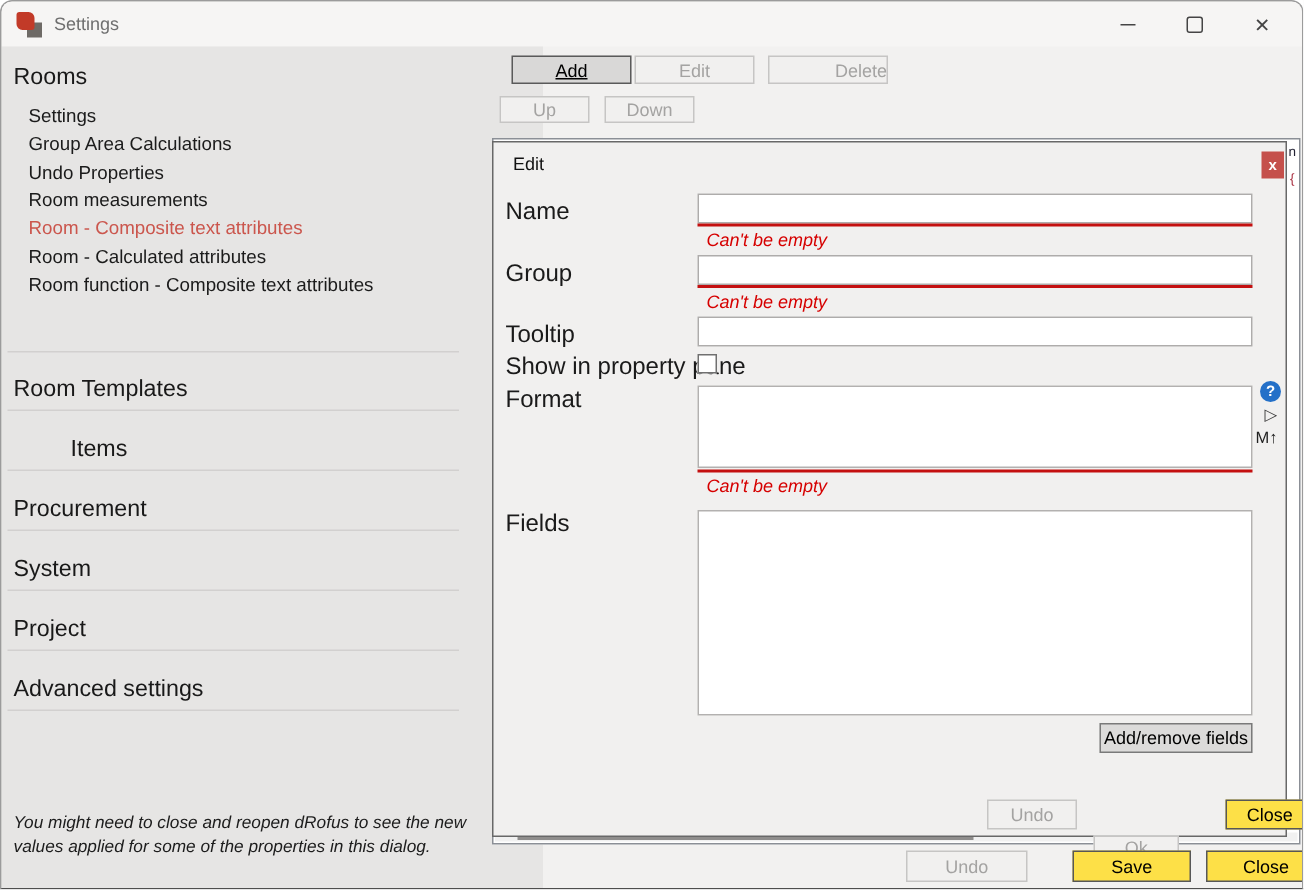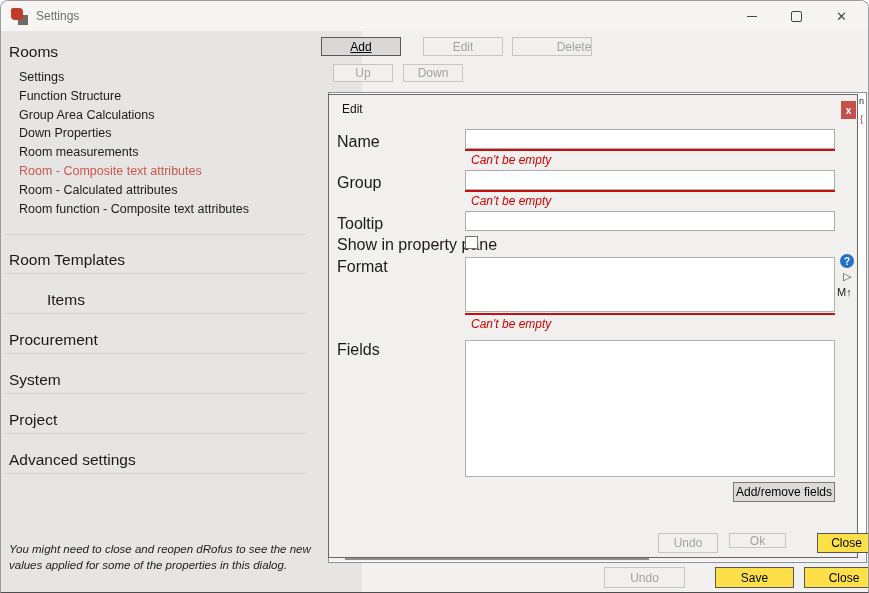--- a/index.html
+++ b/index.html
@@ -85,23 +85,22 @@
       <div class="win-btn">
           <span class="close-glyph">✕</span>
         </div>
     </div>
   </div>
 
   <div class="sidebar">
     <div class="side-header" style="top:12px;">Rooms</div>
     <div class="rooms-list">
       <div>Settings</div>
-      <div>Function Structure</div>
       <div>Group Area Calculations</div>
-      <div>Down Properties</div>
+      <div>Undo Properties</div>
       <div>Room measurements</div>
       <div class="selected">Room - Composite text attributes</div>
       <div>Room - Calculated attributes</div>
       <div>Room function - Composite text attributes</div>
     </div>
     <div class="divider" style="top:203px;"></div>
 
     <div class="side-header" style="top:220px;">Room Templates</div>
     <div class="divider" style="top:242px;"></div>
 
@@ -116,21 +115,21 @@
 
     <div class="side-header" style="top:380px;">Project</div>
     <div class="divider" style="top:402px;"></div>
 
     <div class="side-header" style="top:420px;">Advanced settings</div>
     <div class="divider" style="top:442px;"></div>
 
     <div class="note">You might need to close and reopen dRofus to see the new values applied for some of the properties in this dialog.</div>
   </div>
 
-  <div class="btn focusd" style="left:320px;top:36px;width:80px;height:19px;text-decoration:underline;">Add</div>
+  <div class="btn focusd" style="left:340px;top:36px;width:80px;height:19px;text-decoration:underline;">Add</div>
   <div class="btn" style="left:422px;top:36px;width:80px;height:19px;">Edit</div>
   <div class="btn" style="left:511px;top:36px;width:80px;height:19px;padding-left:44px;">Delete</div>
   <div class="btn" style="left:332px;top:63px;width:60px;height:18px;">Up</div>
   <div class="btn" style="left:402px;top:63px;width:60px;height:18px;">Down</div>
 
   <div class="bg-list">
     <div class="frag-top">n</div>
     <div class="frag-mid">{</div>
     <div class="bg-hscroll">
       <div class="bg-hthumb"></div>
@@ -167,21 +166,21 @@
     <div class="tri-ic">▷</div>
     <div class="mup-ic">M↑</div>
     <div class="red-underline" style="top:218px;"></div>
     <div class="err" style="top:222px;">Can't be empty</div>
 
     <div class="flabel" style="top:246px;">Fields</div>
     <div class="fields-box"></div>
     <div class="btn gray" style="left:404px;top:387px;width:102px;height:20px;">Add/remove fields</div>
 
     <div class="btn" style="left:329px;top:438px;width:60px;height:20px;">Undo</div>
-    <div class="btn" style="left:400px;top:438px;width:57px;height:15px;">Ok</div>
+    <div class="btn" style="left:400px;top:462px;width:57px;height:15px;">Ok</div>
     <div class="btn strong" style="left:468px;top:438px;width:59px;height:20px;">Close</div>
   </div>
 
   <div class="btn" style="left:603px;top:566px;width:81px;height:21px;">Undo</div>
   <div class="btn strong" style="left:694px;top:566px;width:79px;height:21px;">Save</div>
   <div class="btn strong" style="left:783px;top:566px;width:80px;height:21px;">Close</div>
 
 </div>
 
 </body></html>

